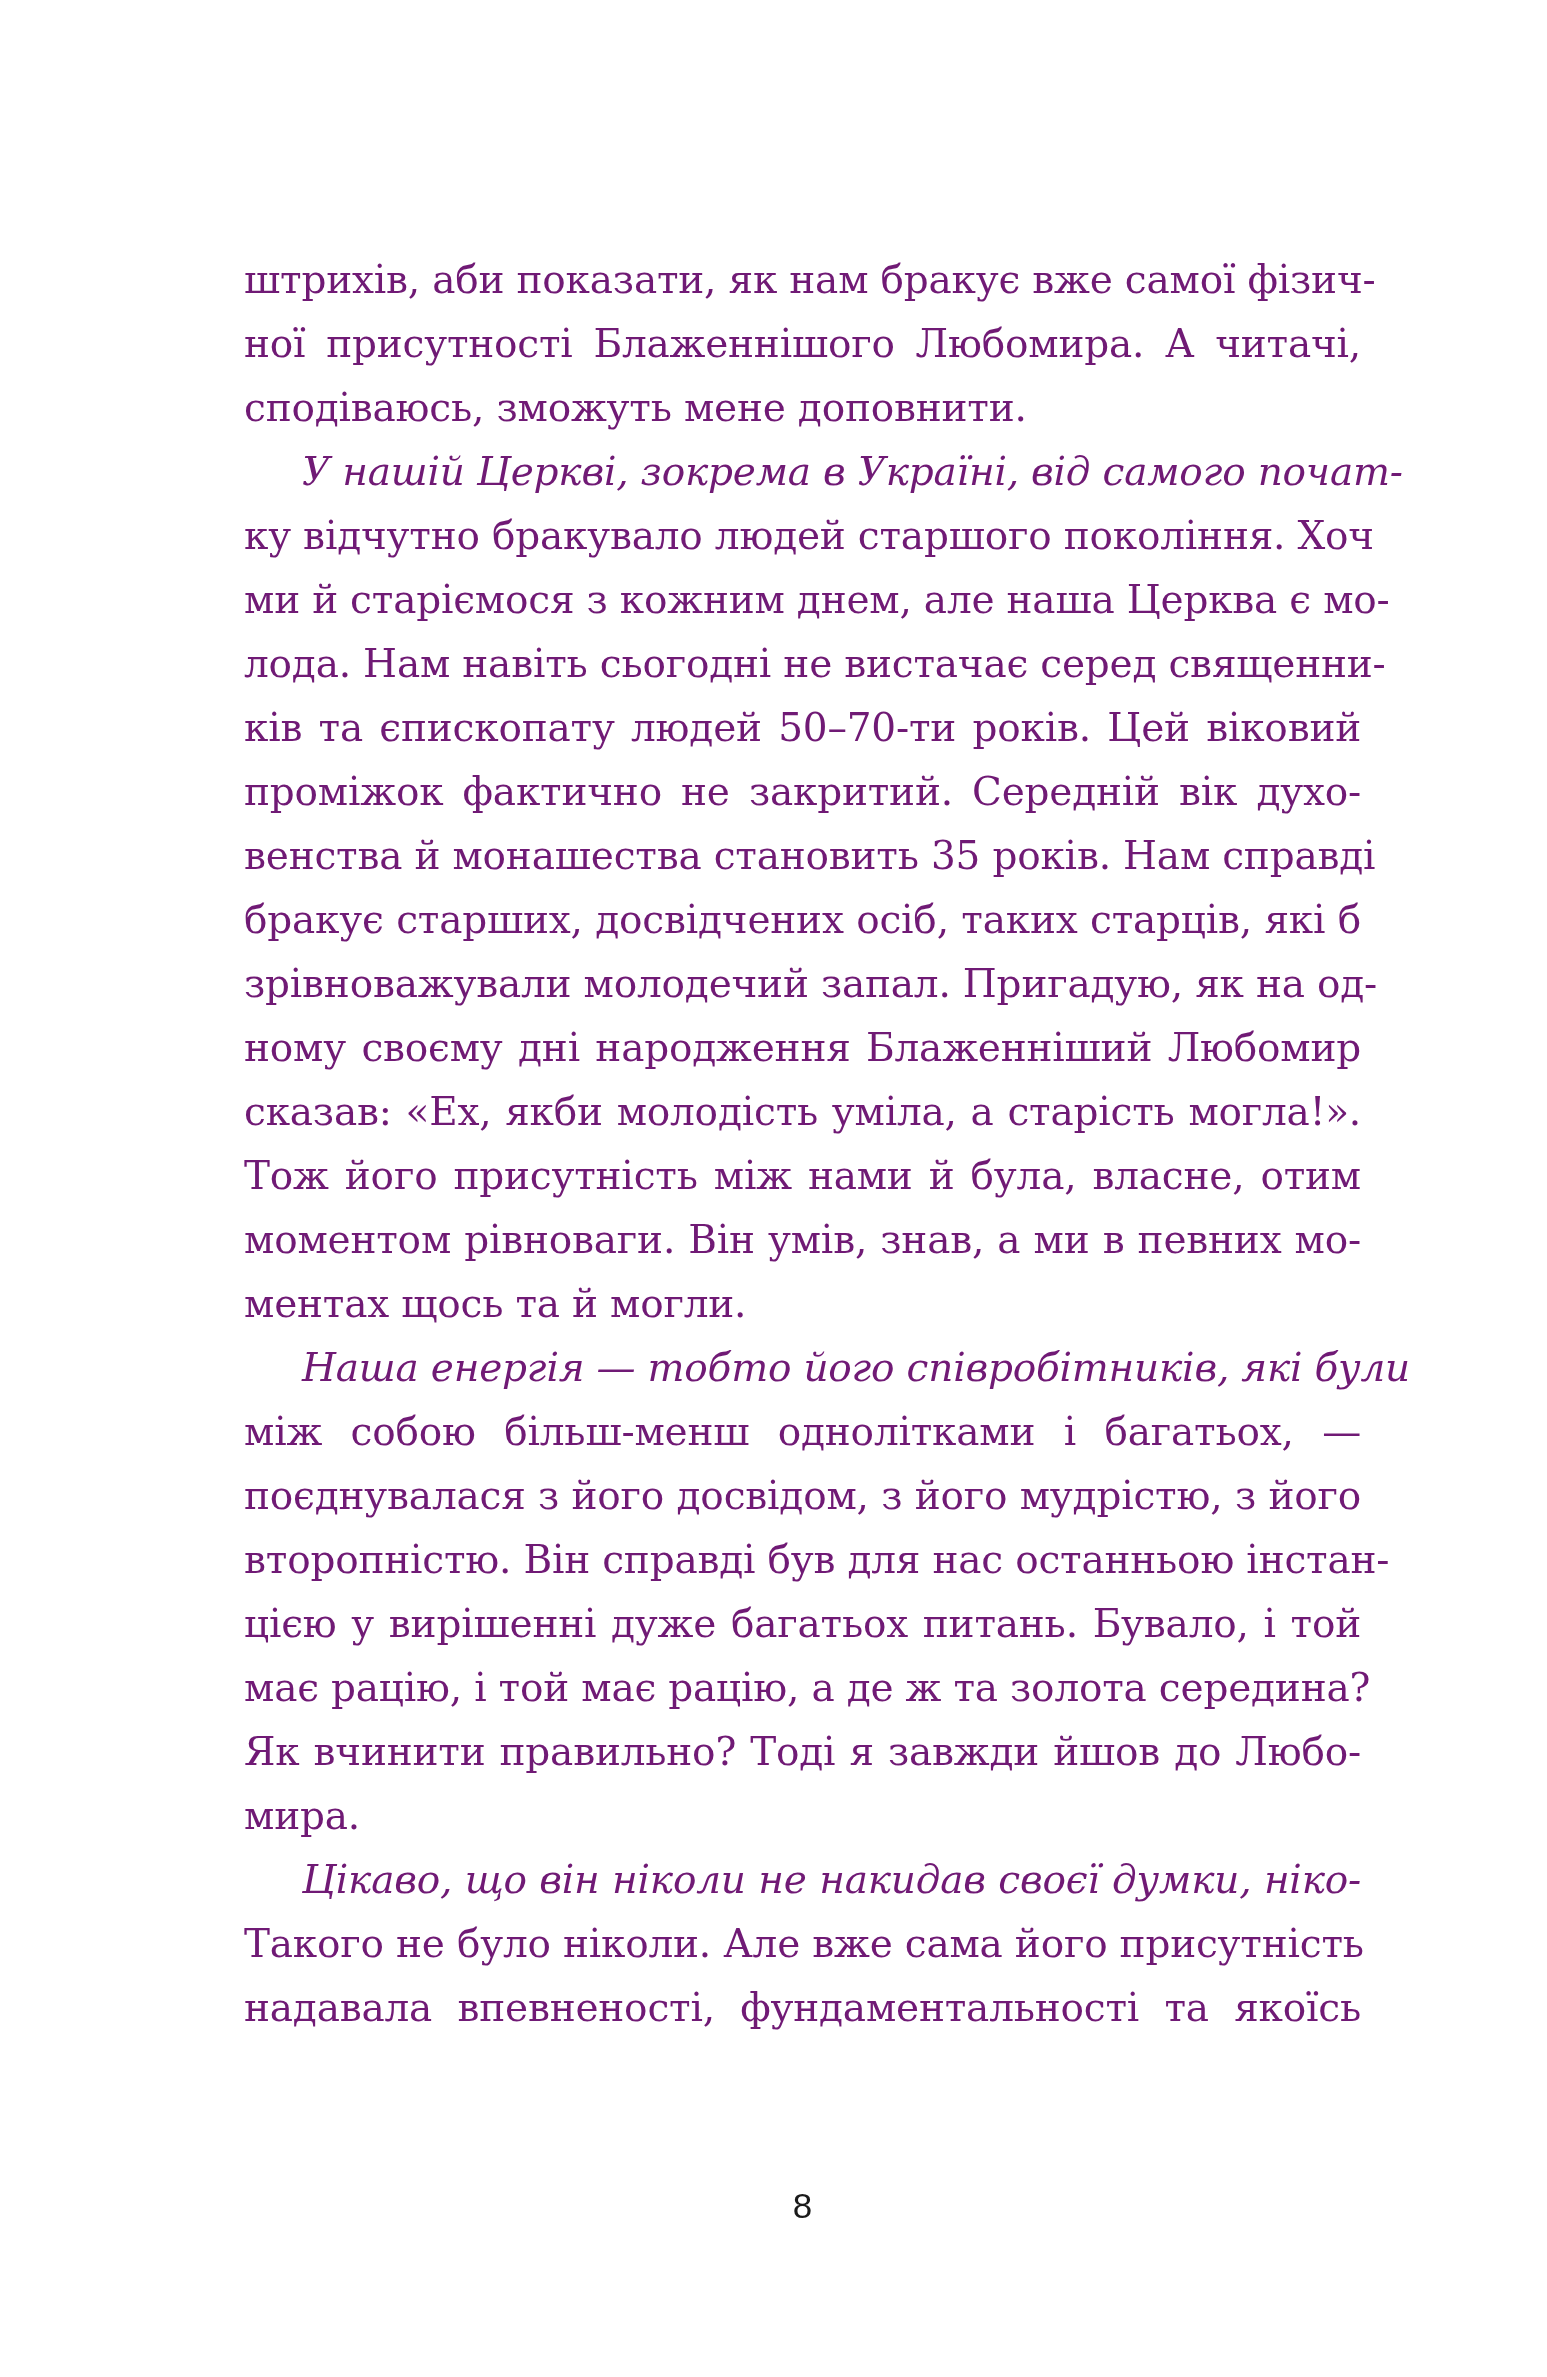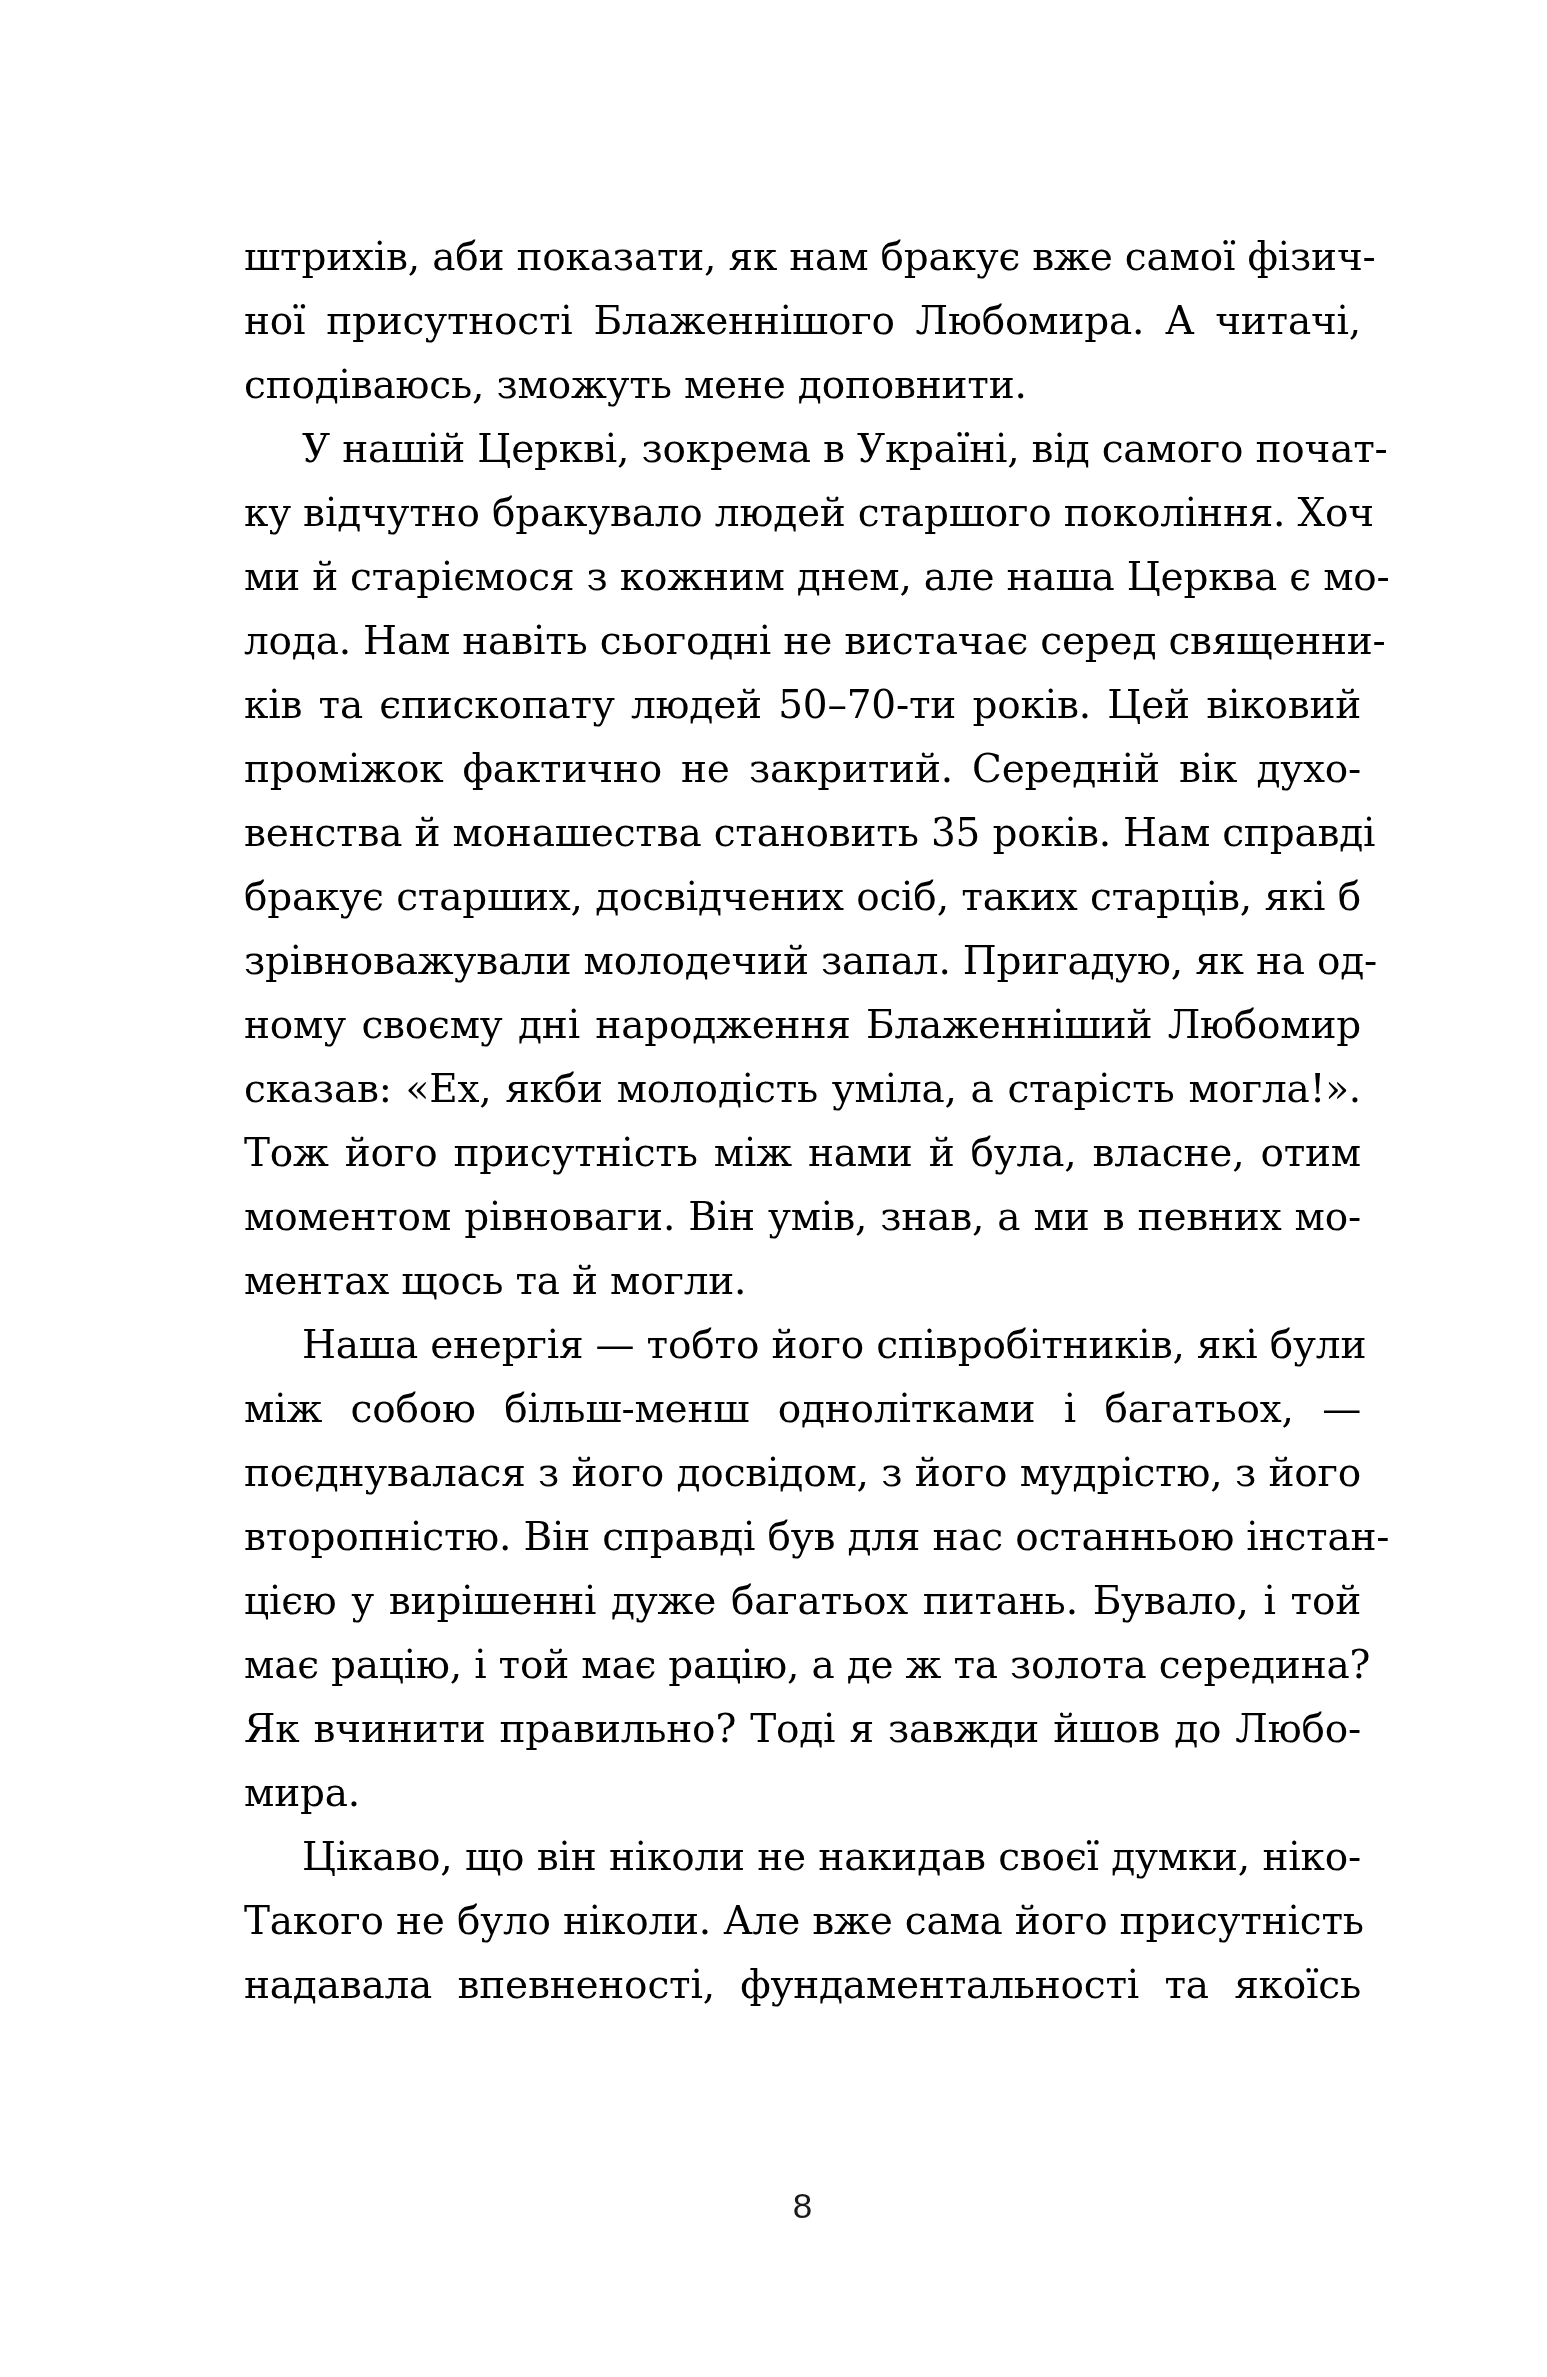--- a/index.html
+++ b/index.html
@@ -14,39 +14,40 @@
     font-family: "DejaVu Serif", "Liberation Serif", serif;
     overflow: hidden;
   }
   .page {
     position: absolute;
     inset: 0;
   }
   .text-block {
     position: absolute;
     left: 244px;
-    top: 225px;
+    top: 248px;
     width: 1117px;
-    color: #000000;
+    color: #701a75;
     font-size: 39px;
     line-height: 64px;
     letter-spacing: -0.2px;
   }
   .line {
     height: 64px;
     text-align: justify;
     text-align-last: justify;
     white-space: nowrap;
   }
   .line.last {
     text-align: center;
     text-align-last: left;
   }
   .line.indent {
     text-indent: 58px;
+    font-style: italic;
   }
   .page-number {
     position: absolute;
     left: 244px;
     top: 2188px;
     width: 1117px;
     text-align: center;
     font-family: "Liberation Sans", "DejaVu Sans", sans-serif;
     font-size: 35px;
     line-height: 35px;

